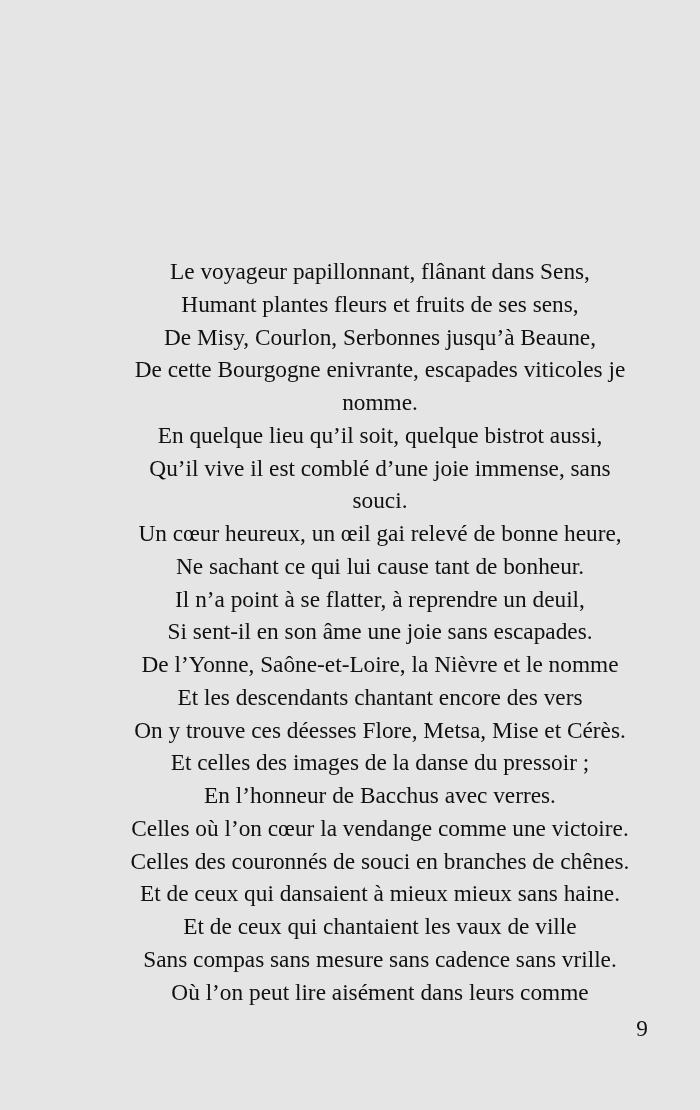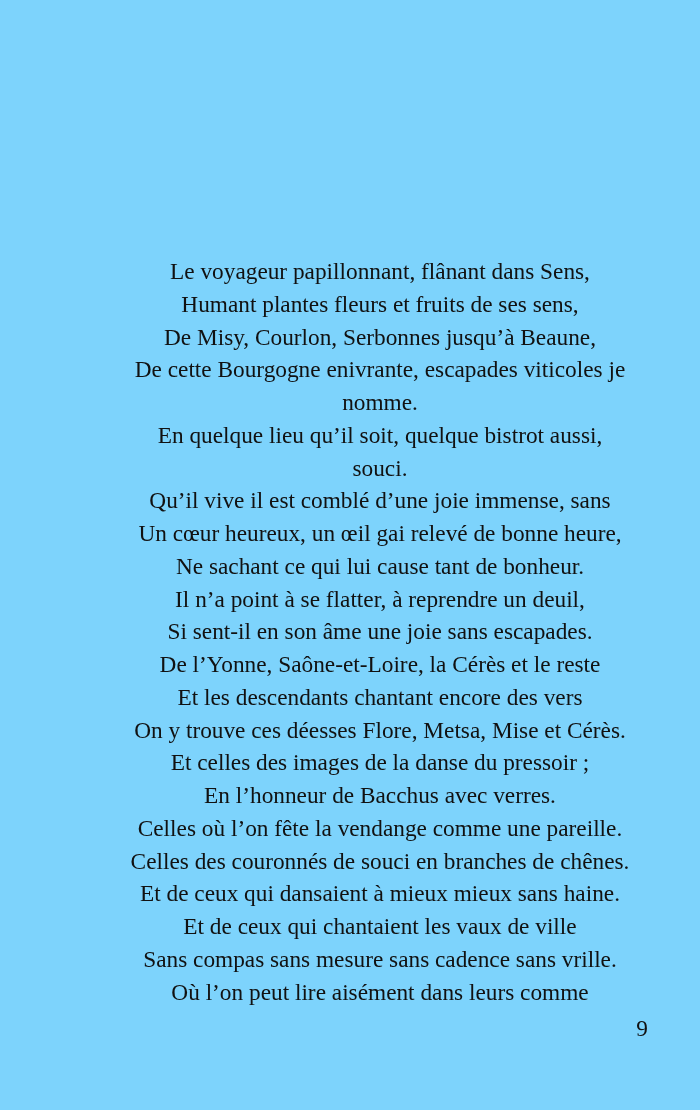--- a/index.html
+++ b/index.html
@@ -14,21 +14,21 @@
       overflow: hidden;
       font-family: "Liberation Serif", "DejaVu Serif", serif;
       color: #111111;
     }
     .page {
       position: absolute;
       left: 0;
       top: 0;
       width: 700px;
       height: 1110px;
-      background: #7dd3fc;
+      background: #e5e5e5;
     }
     .poem {
       position: absolute;
       left: 100px;
       width: 560px;
       top: 255px;
       margin: 0;
       padding: 0;
       text-align: center;
       font-size: 23.3px;
@@ -50,32 +50,32 @@
 <body>
 
 <div class="page">
   <div class="poem">
     <span class="verse">Le voyageur papillonnant, flânant dans Sens,</span>
     <span class="verse">Humant plantes fleurs et fruits de ses sens,</span>
     <span class="verse">De Misy, Courlon, Serbonnes jusqu’à Beaune,</span>
     <span class="verse">De cette Bourgogne enivrante, escapades viticoles je</span>
     <span class="verse">nomme.</span>
     <span class="verse">En quelque lieu qu’il soit, quelque bistrot aussi,</span>
+    <span class="verse">Qu’il vive il est comblé d’une joie immense, sans</span>
     <span class="verse">souci.</span>
-    <span class="verse">Qu’il vive il est comblé d’une joie immense, sans</span>
     <span class="verse">Un cœur heureux, un œil gai relevé de bonne heure,</span>
     <span class="verse">Ne sachant ce qui lui cause tant de bonheur.</span>
     <span class="verse">Il n’a point à se flatter, à reprendre un deuil,</span>
     <span class="verse">Si sent-il en son âme une joie sans escapades.</span>
-    <span class="verse">De l’Yonne, Saône-et-Loire, la Cérès et le reste</span>
+    <span class="verse">De l’Yonne, Saône-et-Loire, la Nièvre et le nomme</span>
     <span class="verse">Et les descendants chantant encore des vers</span>
     <span class="verse">On y trouve ces déesses Flore, Metsa, Mise et Cérès.</span>
     <span class="verse">Et celles des images de la danse du pressoir ;</span>
     <span class="verse">En l’honneur de Bacchus avec verres.</span>
-    <span class="verse">Celles où l’on fête la vendange comme une pareille.</span>
+    <span class="verse">Celles où l’on cœur la vendange comme une victoire.</span>
     <span class="verse">Celles des couronnés de souci en branches de chênes.</span>
     <span class="verse">Et de ceux qui dansaient à mieux mieux sans haine.</span>
     <span class="verse">Et de ceux qui chantaient les vaux de ville</span>
     <span class="verse">Sans compas sans mesure sans cadence sans vrille.</span>
     <span class="verse">Où l’on peut lire aisément dans leurs comme</span>
   </div>
   <div class="page-number">9</div>
 </div>
 
 </body></html>

